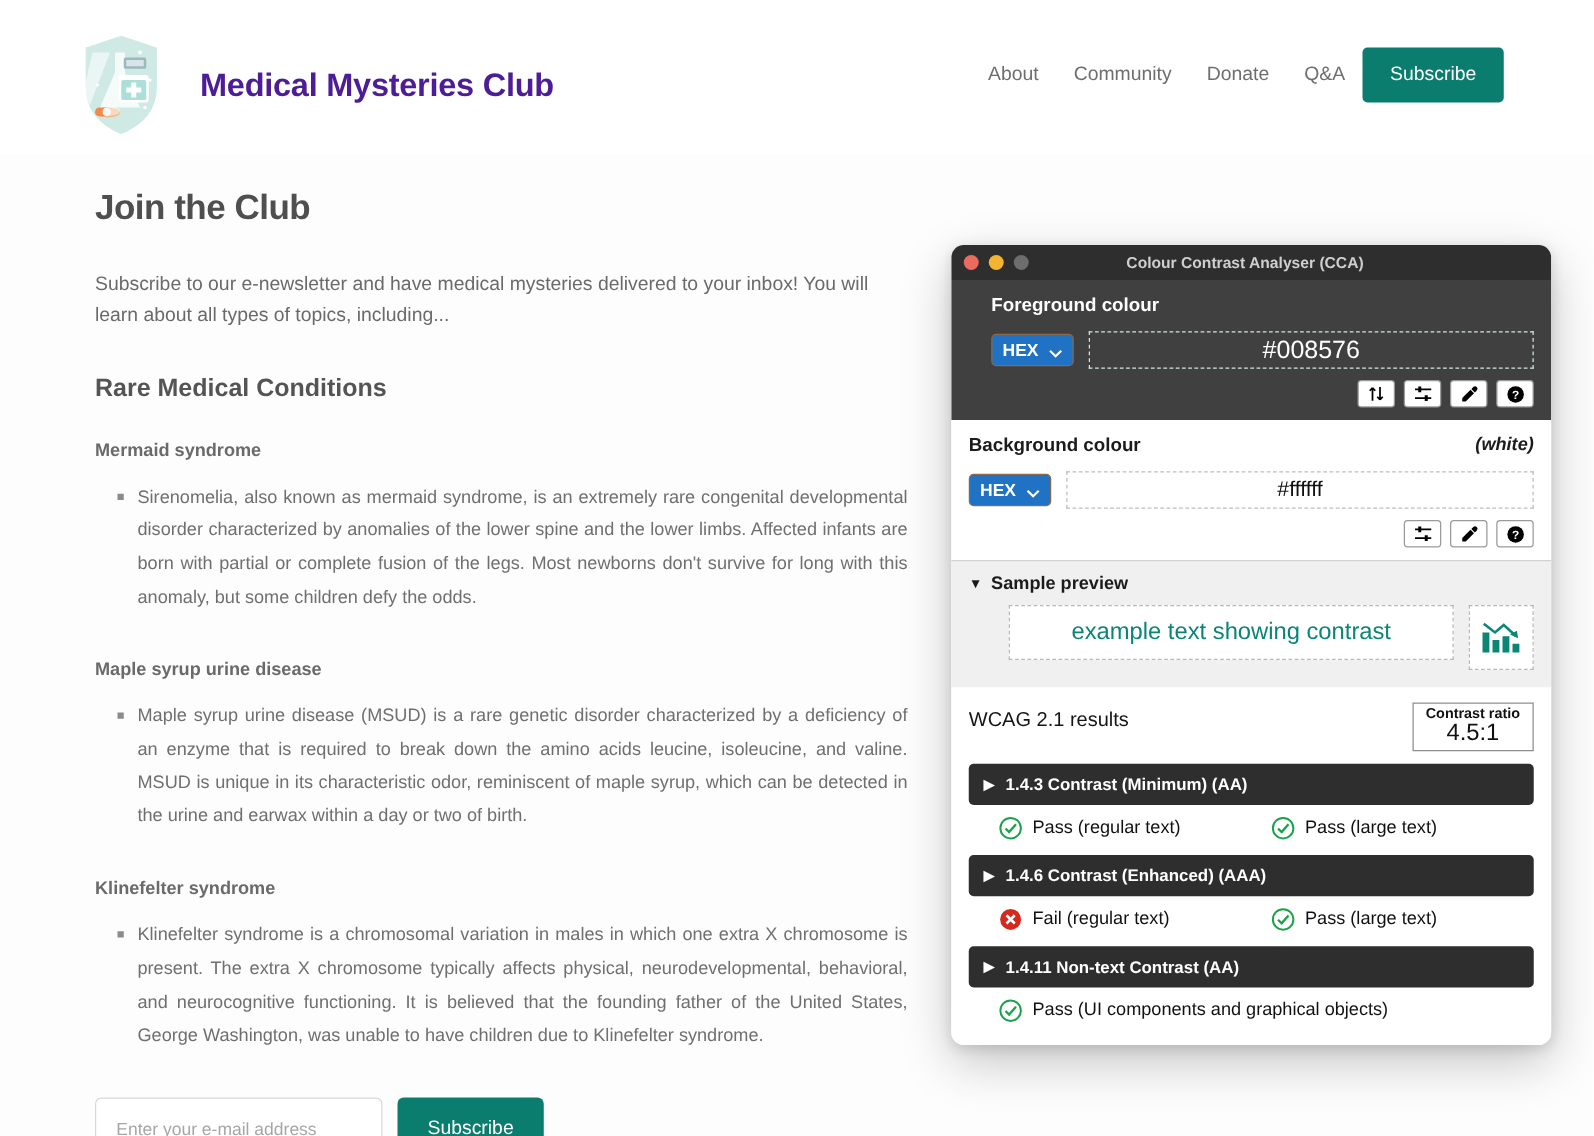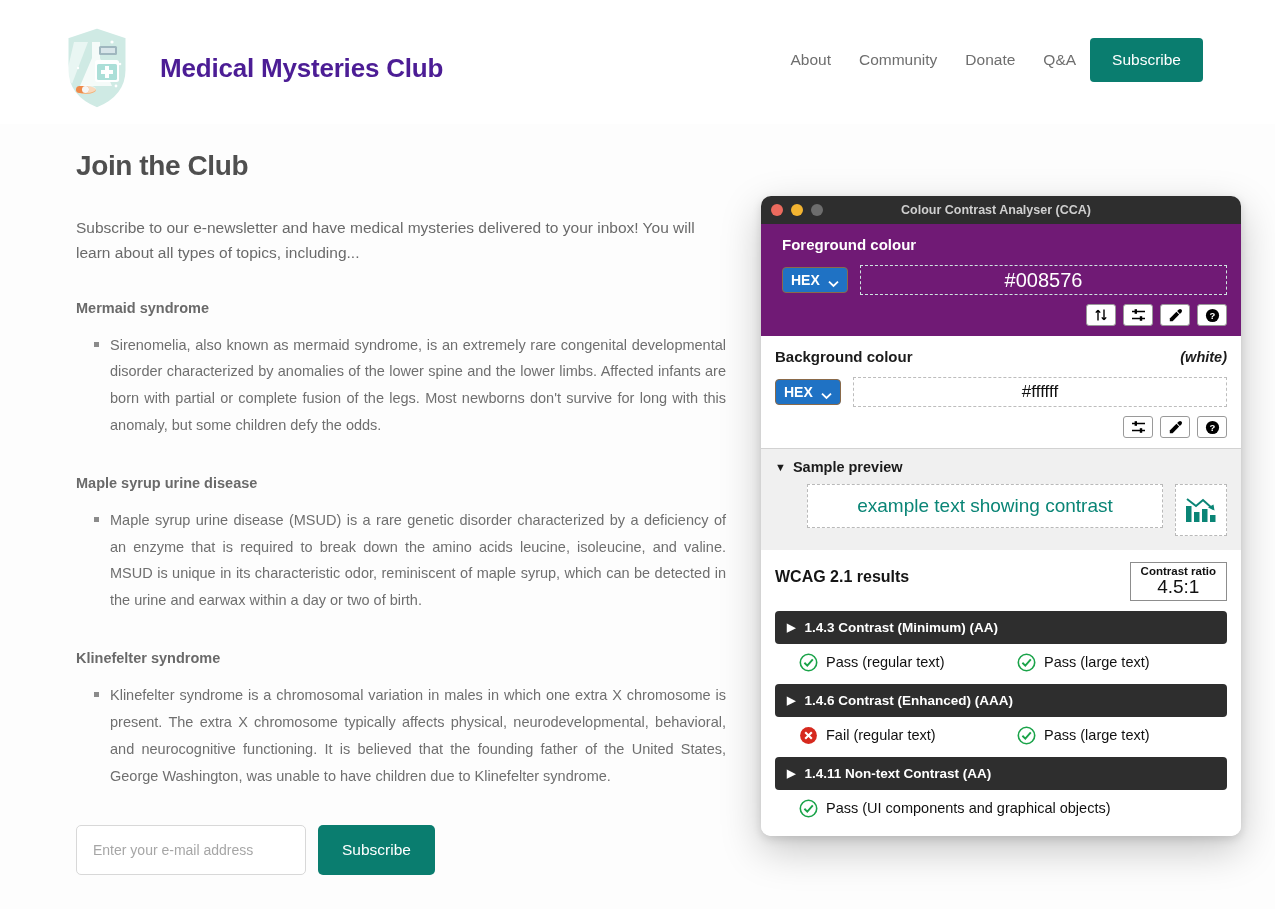--- a/index.html
+++ b/index.html
@@ -90,21 +90,21 @@
   .tl-dots { display: flex; margin-left: 10px; }
   .tl-dot { width: 12px; height: 12px; border-radius: 50%; margin-right: 8px; }
   .tl-close { background: #ec6a5e; }
   .tl-min { background: #f3b431; }
   .tl-max { background: #6d6d6d; }
   .cca-title {
     position: absolute; left: 0; right: 10px; text-align: center;
     color: #cfcfcf; font-size: 12.5px; font-weight: bold;
   }
 
-  .fg-panel { background: #701a75; padding: 12px 14px 10px 21px; }
+  .fg-panel { background: #404040; padding: 12px 14px 10px 32px; }
   .fg-label { color: #ffffff; font-size: 15px; font-weight: bold; margin-bottom: 12px; }
   .row { display: flex; align-items: center; }
   .hex-select {
     background: #1f72c4; color: #ffffff; border: 1px solid #8a6a4a;
     border-radius: 4px; font-size: 14px; font-weight: bold;
     height: 26px; width: 66px; padding: 0 4px 0 8px;
     font-family: "Liberation Sans", sans-serif; cursor: pointer;
     -webkit-appearance: none; appearance: none;
   }
   .hex-wrap { position: relative; }
@@ -118,21 +118,21 @@
     font-family: "Liberation Sans", sans-serif;
   }
   .icon-row { display: flex; justify-content: flex-end; margin-top: 9px; }
   .icon-btn {
     width: 30px; height: 22px; margin-left: 7px; background: #ffffff;
     border: 1px solid #9a9a9a; border-radius: 3px; cursor: pointer;
     display: flex; align-items: center; justify-content: center; padding: 0;
   }
 
   .bg-panel { background: #ffffff; padding: 12px 14px 10px 14px; }
-  .bg-head { display: flex; align-items: center; justify-content: space-between; }
+  .bg-head { display: flex; align-items: flex-start; justify-content: space-between; }
   .bg-label { color: #1b1b1b; font-size: 15px; font-weight: bold; }
   .bg-note { color: #1b1b1b; font-size: 14.5px; font-style: italic; font-weight: bold; }
   .bg-value {
     flex: 1; margin-left: 12px; height: 30px;
     border: 1px dashed #bdbdbd; background: transparent;
     color: #111111; font-size: 17px; text-align: center;
     font-family: "Liberation Sans", sans-serif;
   }
   .bg-row { margin-top: 12px; }
 
@@ -148,21 +148,21 @@
     display: flex; align-items: center; justify-content: center;
     height: 44px; color: #0a8576; font-size: 19px;
   }
   .sample-graphic {
     width: 52px; height: 52px; margin-left: 12px; border: 1px dashed #b9b9b9;
     background: #ffffff; display: flex; align-items: center; justify-content: center;
   }
 
   .results-panel { background: #ffffff; padding: 12px 14px 16px 14px; }
   .results-head { display: flex; align-items: flex-start; justify-content: space-between; }
-  .results-title { font-size: 16px; font-weight: bold; color: #151515; margin-top: 6px; }
+  .results-title { font-size: 16px; font-weight: normal; color: #151515; margin-top: 6px; }
   .ratio-box {
     border: 1px solid #8d8d8d; padding: 2px 10px 3px 10px; text-align: center; min-width: 92px;
   }
   .ratio-label { font-size: 11.5px; font-weight: bold; color: #111; }
   .ratio-value { font-size: 19px; color: #111; line-height: 1.05; }
 
   .crit-bar {
     background: #2e2e2e; color: #ffffff; border-radius: 4px;
     font-size: 13.5px; font-weight: bold; padding: 9px 12px;
     display: flex; align-items: center; margin-top: 10px; cursor: pointer;
@@ -216,20 +216,21 @@
       <a href="#">Community</a>
       <a href="#">Donate</a>
       <a href="#">Q&amp;A</a>
       <button class="nav-subscribe">Subscribe</button>
     </div>
   </div>
 
   <div class="content">
     <h1 class="page-title">Join the Club</h1>
     <p class="intro">Subscribe to our e-newsletter and have medical mysteries delivered to your inbox! You will learn about all types of topics, including...</p>
+    <h2 class="section-title">Rare Medical Conditions</h2>
 
     <h3 class="cond-title">Mermaid syndrome</h3>
     <ul class="cond-list">
       <li>Sirenomelia, also known as mermaid syndrome, is an extremely rare congenital developmental disorder characterized by anomalies of the lower spine and the lower limbs. Affected infants are born with partial or complete fusion of the legs. Most newborns don't survive for long with this anomaly, but some children defy the odds.</li>
     </ul>
 
     <h3 class="cond-title">Maple syrup urine disease</h3>
     <ul class="cond-list">
       <li>Maple syrup urine disease (MSUD) is a rare genetic disorder characterized by a deficiency of an enzyme that is required to break down the amino acids leucine, isoleucine, and valine. MSUD is unique in its characteristic odor, reminiscent of maple syrup, which can be detected in the urine and earwax within a day or two of birth.</li>
     </ul>

